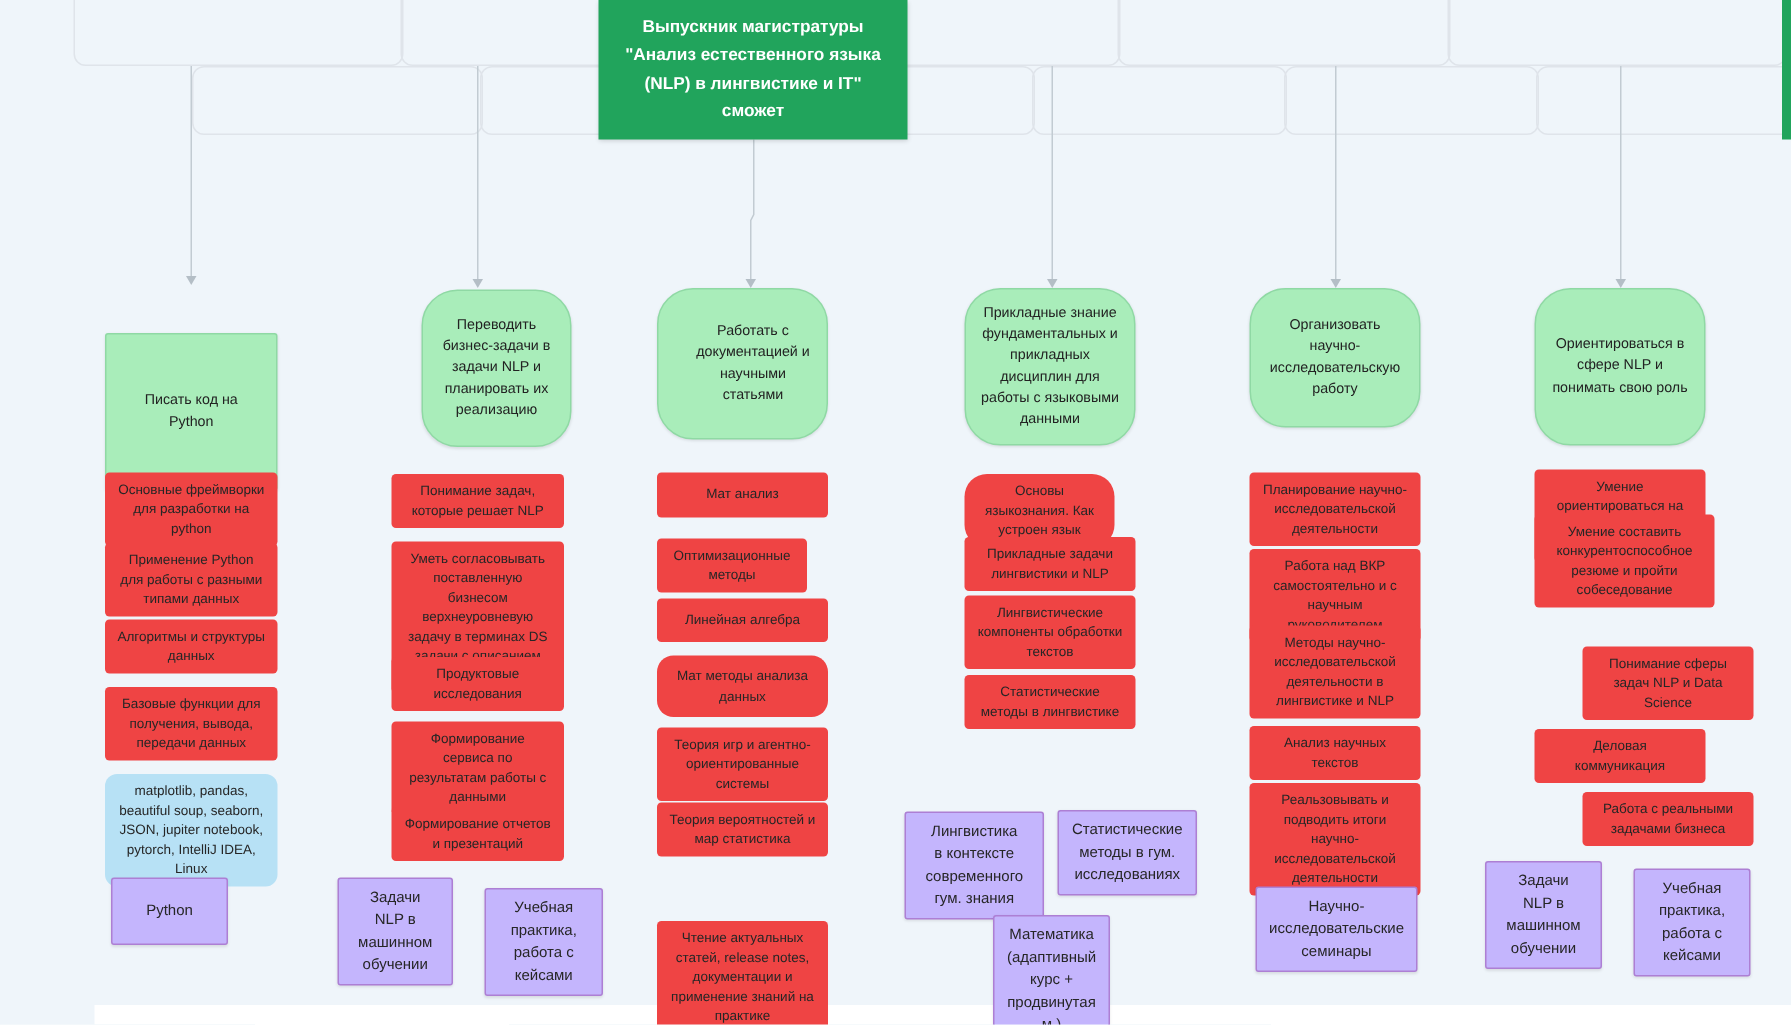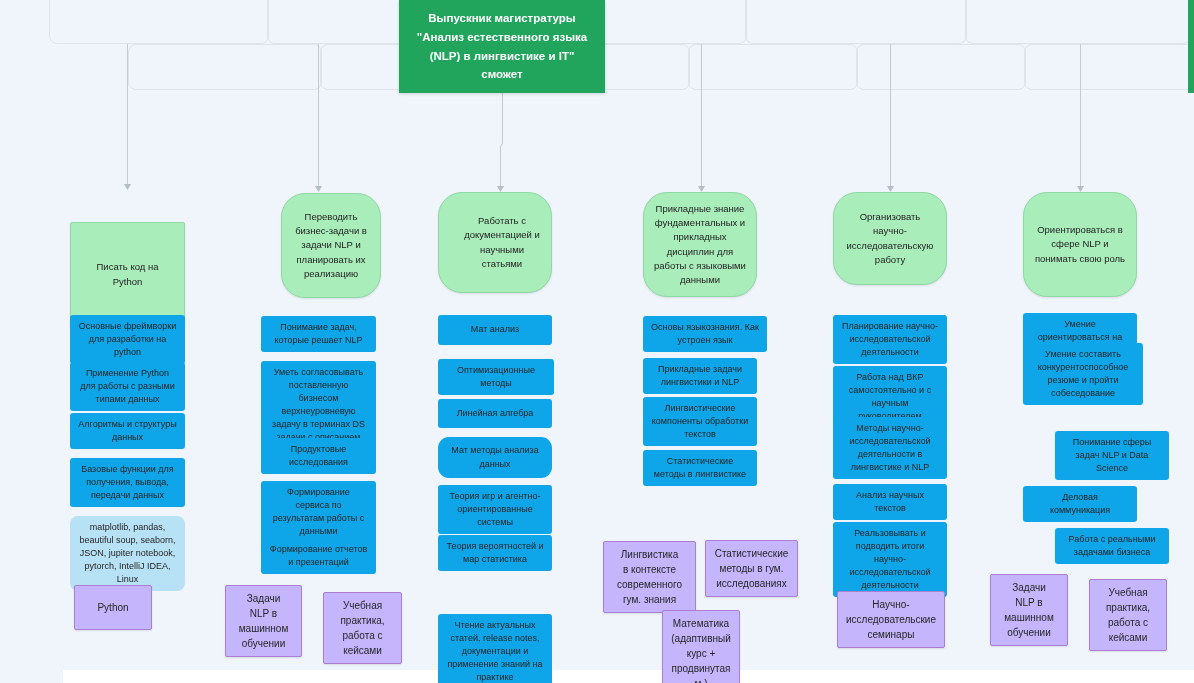--- a/index.html
+++ b/index.html
@@ -21,21 +21,21 @@
   .branch-node{
     position:absolute;display:flex;align-items:center;justify-content:center;text-align:center;
     background:#a9edba;border:1px solid #8fd9a4;border-radius:24px;
     color:#222;font-size:9.5px;line-height:1.5;padding:8px 10px;box-sizing:border-box;
     box-shadow:0 1px 2px rgba(0,0,0,0.10);
   }
   .branch-node.square{border-radius:2px;}
 
   .card{
     position:absolute;display:flex;align-items:center;justify-content:center;text-align:center;
-    background:#0ea5e9;border-radius:3px;color:#262626;font-size:9px;line-height:1.45;
+    background:#ef4444;border-radius:3px;color:#262626;font-size:9px;line-height:1.45;
     padding:5px 8px;box-sizing:border-box;
   }
   .card.blue{background:#b7e1f5;border-radius:8px;}
 
   .note{
     position:absolute;display:flex;align-items:center;justify-content:center;text-align:center;
     background:#c4b5fd;border:1px solid #ad7fd4;border-radius:2px;
     color:#262626;font-size:10px;line-height:1.5;padding:5px 23px;box-sizing:border-box;
     box-shadow:0 1px 2px rgba(0,0,0,0.10);
   }
@@ -90,28 +90,28 @@
     <div class="branch-node" style="left: 261px; top: 193px; width: 100px; height: 105px; margin-left: 20px;">Переводить бизнес-задачи в задачи NLP и планировать их реализацию</div>
     <div class="card gray" style="left: 261px; top: 316px; width: 115px; min-height: 34px;">Понимание задач, которые решает NLP</div>
     <div class="card gray" style="left: 261px; top: 361px; width: 115px; min-height: 59px;">Уметь согласовывать поставленную бизнесом верхнеуровневую задачу в терминах DS задачи с описанием DoR и DoD</div>
     <div class="card gray" style="left: 261px; top: 438px; width: 115px; min-height: 30px;">Продуктовые исследования</div>
     <div class="card gray" style="left: 261px; top: 481px; width: 115px; min-height: 43px;">Формирование сервиса по результатам работы с данными</div>
     <div class="card gray" style="left: 261px; top: 538px; width: 115px; min-height: 29px;">Формирование отчетов и презентаций</div>
     <div class="note" style="left: 225px; top: 585px; width: 77px; min-height: 57px;">Задачи NLP в машинном обучении</div>
     <div class="note" style="left: 323px; top: 592px; width: 79px; min-height: 38px;">Учебная практика, работа с кейсами</div>
     <div class="branch-node" style="left: 438px; top: 192px; width: 114px; height: 101px; padding-left: 24px;">Работать с документацией и научными статьями</div>
     <div class="card gray" style="left: 438px; top: 315px; width: 114px; min-height: 30px;">Мат анализ</div>
-    <div class="card gray" style="left: 438px; top: 359px; width: 116px; min-height: 31px;">Оптимизационные методы</div>
+    <div class="card gray" style="left: 438px; top: 359px; width: 100px; min-height: 31px;">Оптимизационные методы</div>
     <div class="card gray" style="left: 438px; top: 399px; width: 114px; min-height: 29px;">Линейная алгебра</div>
     <div class="card gray" style="left: 438px; top: 437px; width: 114px; min-height: 41px; border-radius: 11px;">Мат методы анализа данных</div>
     <div class="card gray" style="left: 438px; top: 485px; width: 114px; min-height: 33px;">Теория игр и агентно-ориентированные системы</div>
     <div class="card gray" style="left: 438px; top: 535px; width: 114px; min-height: 29px;">Теория вероятностей и мар статистика</div>
     <div class="card gray" style="left: 438px; top: 614px; width: 114px; min-height: 67px;">Чтение актуальных статей, release notes, документации и применение знаний на практике</div>
     <div class="branch-node" style="left: 643px; top: 192px; width: 114px; height: 105px;">Прикладные знание фундаментальных и прикладных дисциплин для работы с языковыми данными</div>
-    <div class="card gray" style="left: 643px; top: 316px; width: 124px; min-height: 34px;">Основы языкознания. Как устроен язык</div>
+    <div class="card gray" style="left: 643px; top: 316px; width: 100px; min-height: 34px; border-radius: 15px;">Основы языкознания. Как устроен язык</div>
     <div class="card gray" style="left: 643px; top: 358px; width: 114px; min-height: 30px;">Прикладные задачи лингвистики и NLP</div>
     <div class="card gray" style="left: 643px; top: 397px; width: 114px; min-height: 44px;">Лингвистические компоненты обработки текстов</div>
     <div class="card gray" style="left: 643px; top: 450px; width: 114px; min-height: 31px;">Статистические методы в лингвистике</div>
     <div class="note" style="left: 603px; top: 541px; width: 93px; min-height: 57px;">Лингвистика в контексте современного гум. знания</div>
     <div class="note" style="left: 705px; top: 540px; width: 93px; min-height: 57px;">Статистические методы в гум. исследованиях</div>
     <div class="note" style="left: 662px; top: 610px; width: 78px; min-height: 53px;">Математика (адаптивный курс + продвинутая м.)</div>
     <div class="branch-node" style="left: 833px; top: 192px; width: 114px; height: 93px;">Организовать научно-исследовательскую работу</div>
     <div class="card gray" style="left: 833px; top: 315px; width: 114px; min-height: 43px;">Планирование научно-исследовательской деятельности</div>
     <div class="card gray" style="left: 833px; top: 366px; width: 114px; min-height: 43px;">Работа над ВКР самостоятельно и с научным руководителем</div>
     <div class="card gray" style="left: 833px; top: 417px; width: 114px; min-height: 58px;">Методы научно-исследовательской деятельности в лингвистике и NLP</div>

